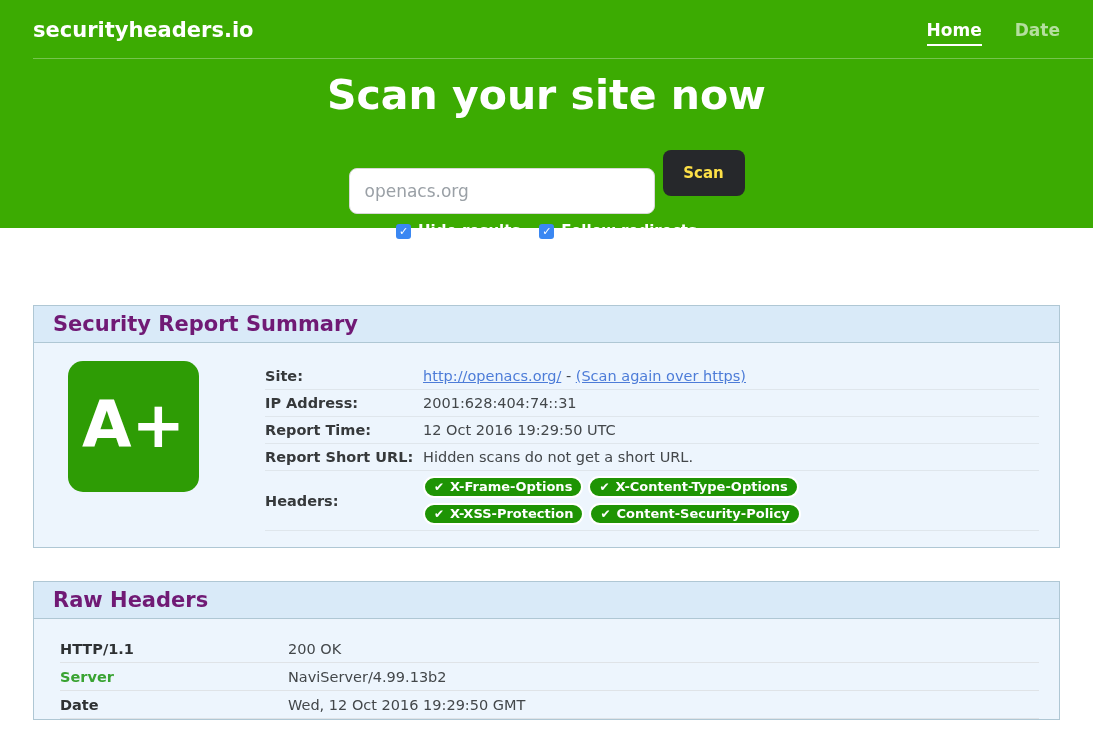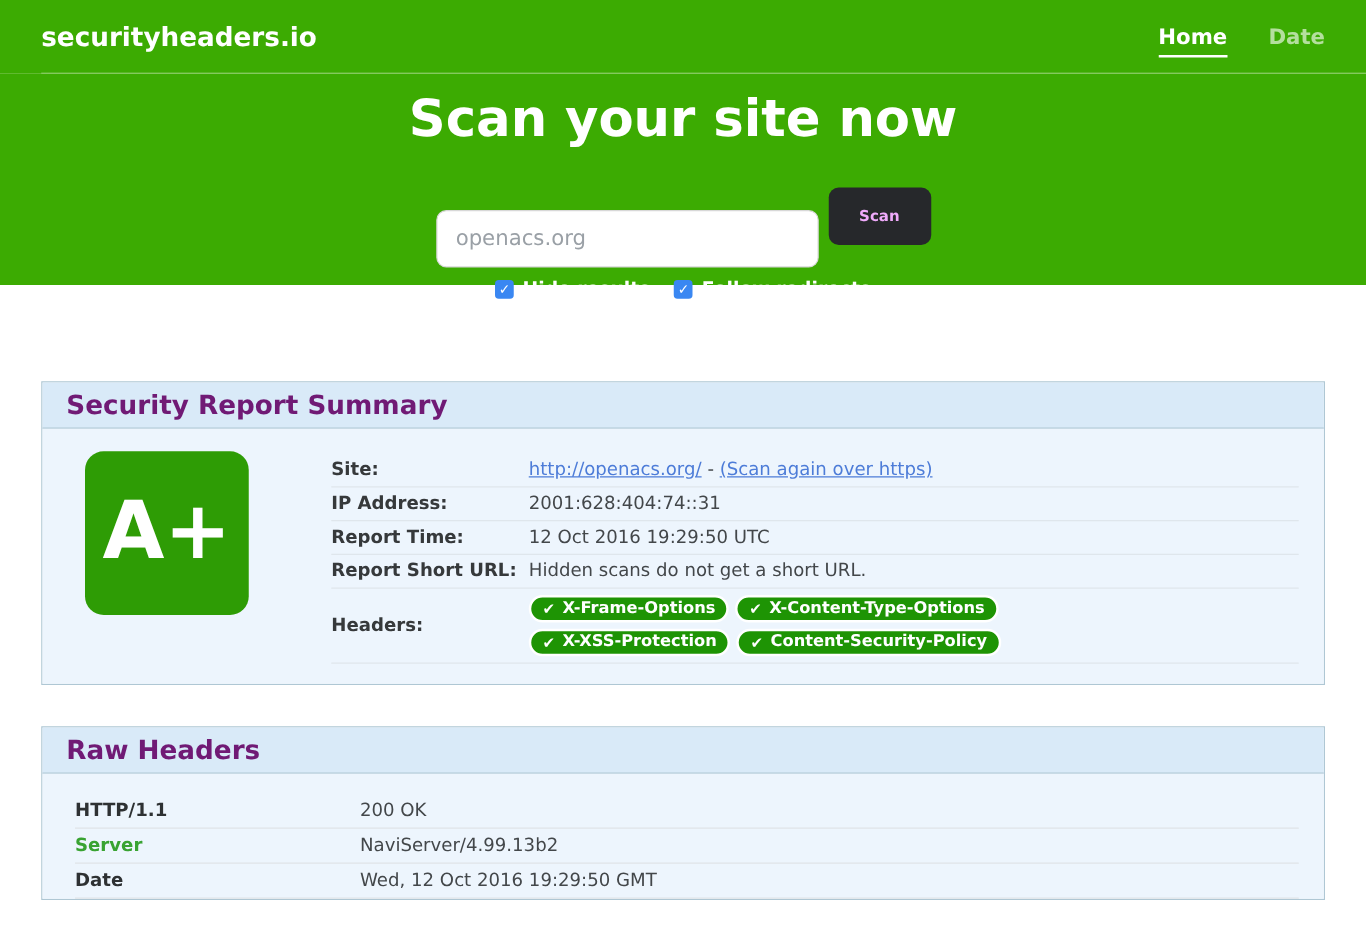--- a/index.html
+++ b/index.html
@@ -25,22 +25,22 @@
   
   .hero { height:169px; background:#3CAB02; text-align:center; padding-top:14px; }
   .hero h1 { color:#fff; font-size:41px; font-weight:700; line-height:45px; }
   .scan-form { margin-top:14px; display:flex; justify-content:center; align-items:center; gap:8px; }
   .scan-input {
     width:306px; height:46px; border:1px solid #d8d8d8; border-radius:8px;
     padding:0 15px; font-size:17px; color:#9aa0a6; outline:none;
     font-family:inherit; background:#fff;margin-top:36px;
   }
   .scan-btn {
-    width:82px; height:46px; background:#26282B; color:#f0abfc; border:0;
-    border-radius:8px; font-weight:700; font-size:12px; font-family:inherit; cursor:pointer;
+    width:82px; height:46px; background:#26282B; color:#fde047; border:0;
+    border-radius:8px; font-weight:700; font-size:15px; font-family:inherit; cursor:pointer;
   }
   .checks { margin-top:8px; display:flex; justify-content:center; gap:19px; }
   .check-item { display:inline-flex; align-items:center; gap:7px; color:#fff; font-weight:700; font-size:15px; cursor:pointer; }
   .cb {
     width:15px; height:15px; background:#3A87F2; border-radius:3px;
     display:inline-flex; align-items:center; justify-content:center;
     color:#fff; font-size:11px; line-height:15px; font-weight:700;
   }
   
   .content { padding:77px 33px 0 33px; }

